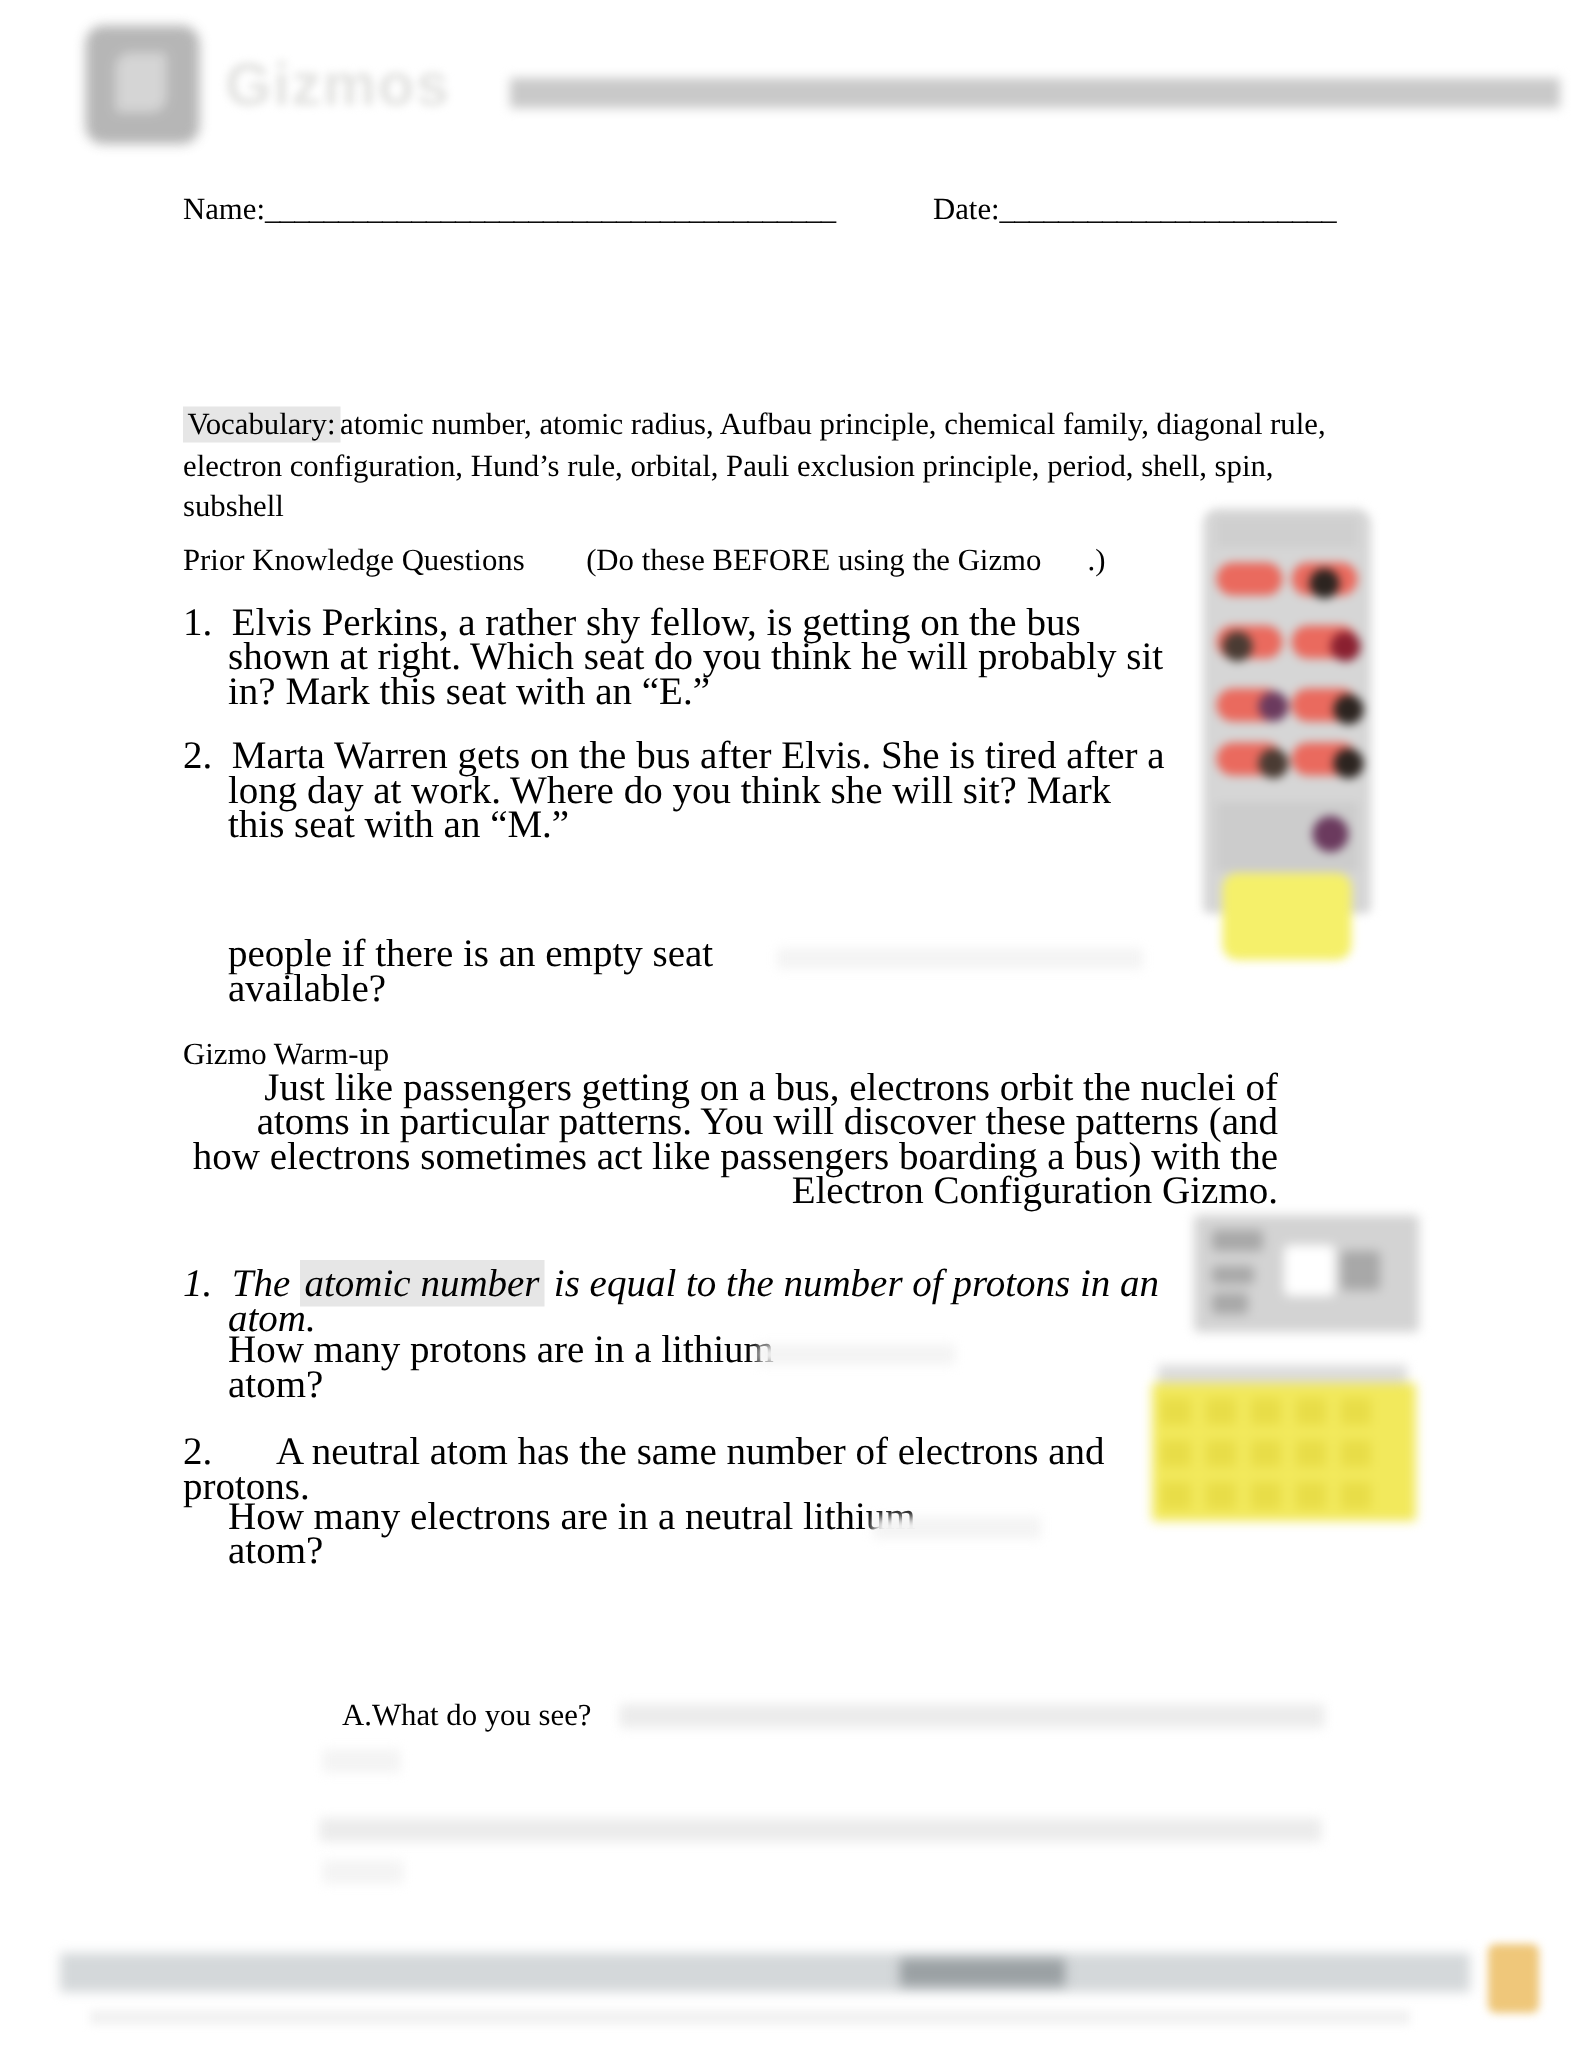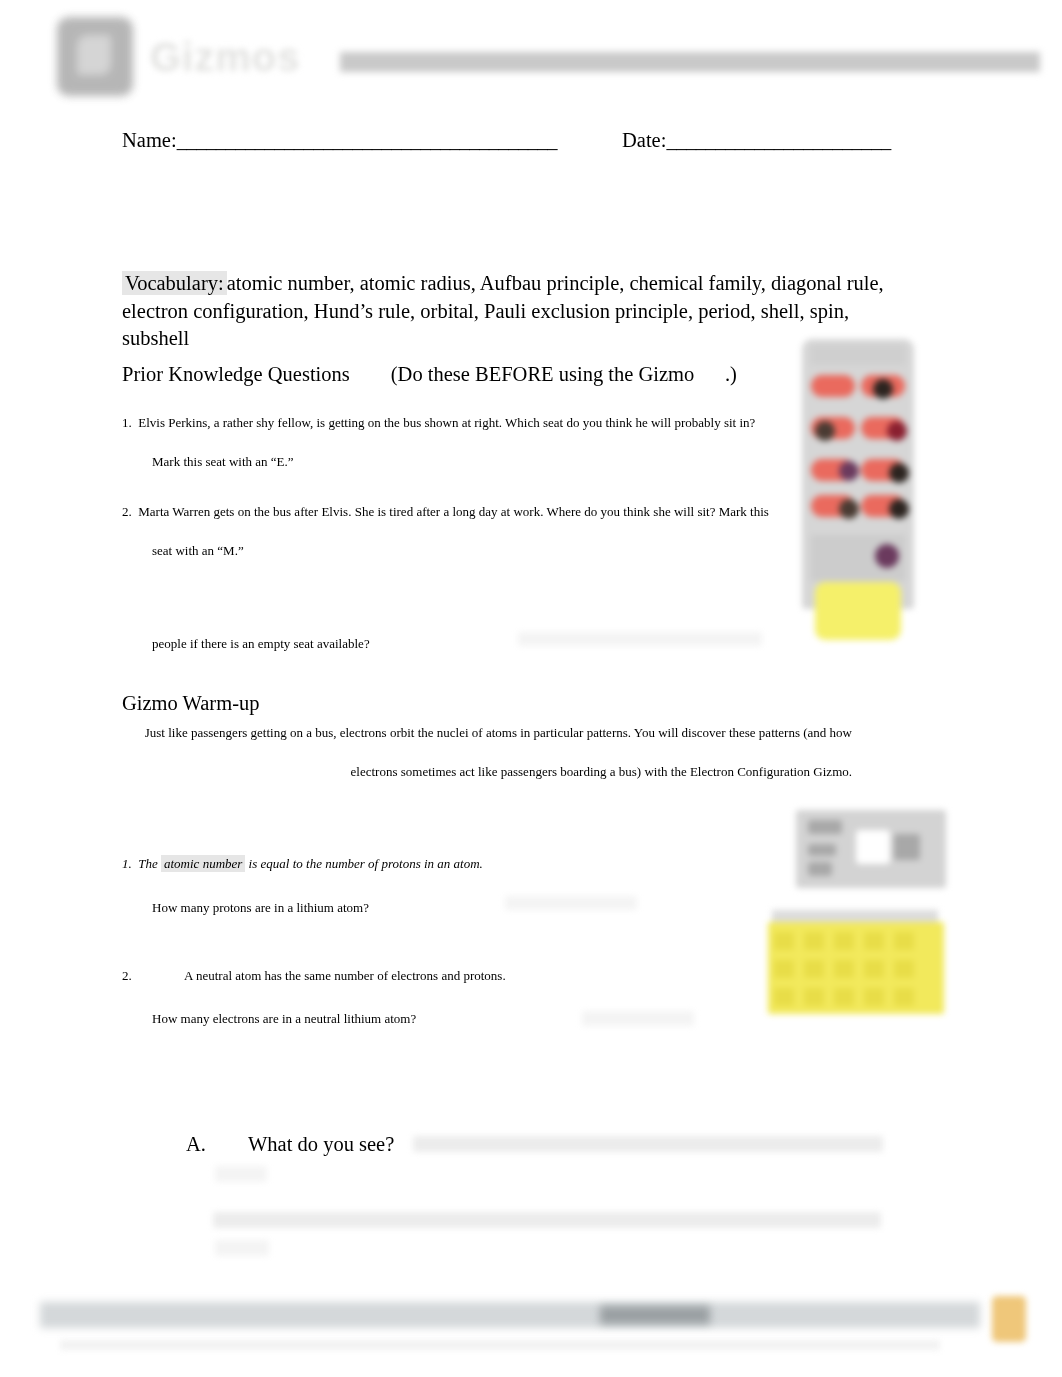--- a/index.html
+++ b/index.html
@@ -64,25 +64,26 @@
     background: #c9c9c9;
     filter: blur(3.5px);
   }
 
   
   .txt {
     position: absolute;
     font-size: 20.5px;
     line-height: 27px;
     white-space: pre;
+    text-align: right;
   }
   .blk {
     position: absolute;
-    font-size: 13px;
-    line-height: 39px;
+    font-size: 26px;
+    line-height: 23px;
   }
 
   
   .name-row { left: 122px; top: 127px; }
   .date-row { left: 622px; top: 127px; }
   .rule-fill { letter-spacing: -0.5px; }
 
   
   .doc-title {
     position: absolute;

